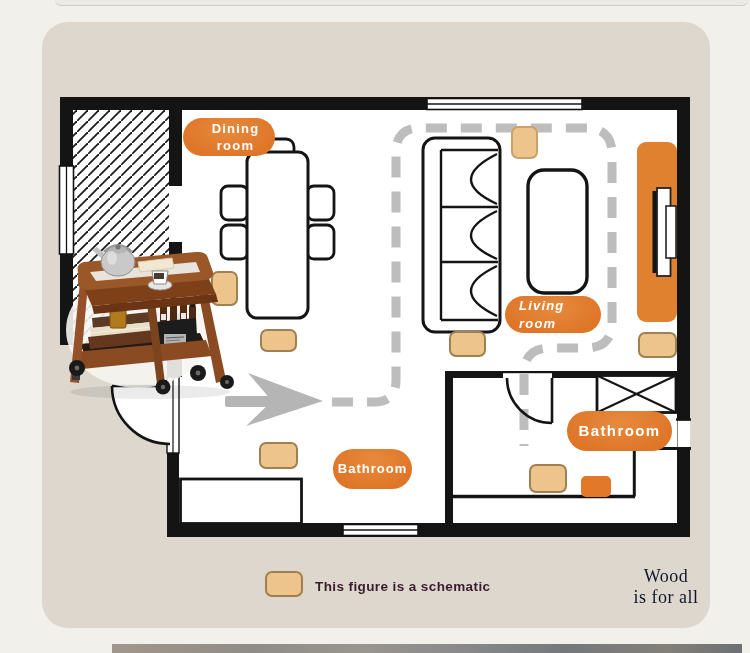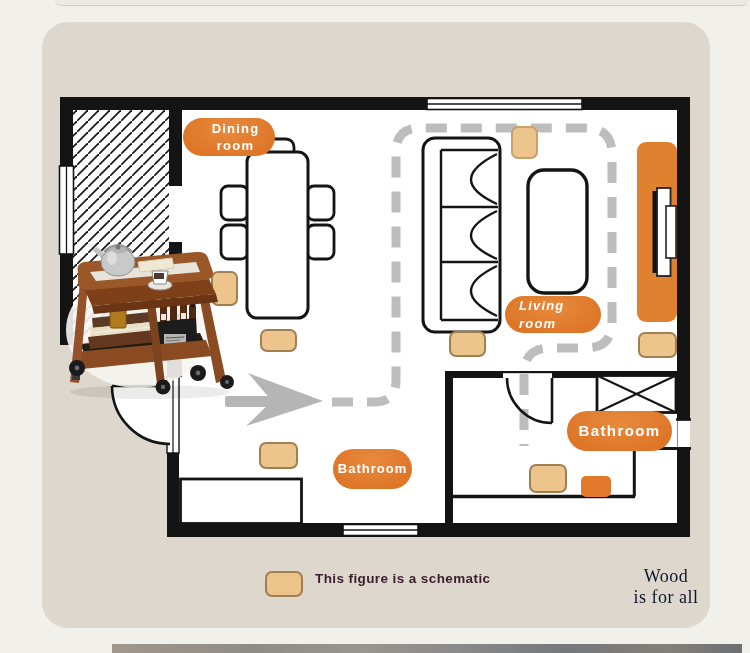--- a/index.html
+++ b/index.html
@@ -28,21 +28,21 @@
     color:#fff;font-weight:bold;border-radius:20px;
     display:flex;flex-direction:column;justify-content:center;
     letter-spacing:1.2px;line-height:1.32;font-size:13px;
   }
   .badge .ln{display:block;}
   #badge-dining{left:183px;top:118px;width:79px;height:38px;padding-left:13px;align-items:center;}
   #badge-living{left:505px;top:296px;width:82px;height:37px;padding-left:14px;font-style:italic;}
   #badge-bathroom{left:567px;top:411px;width:105px;height:40px;text-align:center;font-size:15px;letter-spacing:1.4px;border-radius:22px;}
   #badge-entrance{left:333px;top:449px;width:79px;height:40px;text-align:center;font-size:13px;letter-spacing:1px;border-radius:22px;}
   .legend{
-    position:absolute;left:265px;top:569px;display:flex;align-items:flex-start;
+    position:absolute;left:265px;top:569px;display:flex;align-items:flex-end;
   }
   .legend-swatch{
     width:38px;height:26px;margin-top:2px;
     background:#ecc48c;border:2px solid #a08050;border-radius:7px;
     box-sizing:border-box;
   }
   .legend-text{
     margin-left:12px;
     font-size:13.5px;font-weight:bold;color:#3a1c2e;
     letter-spacing:.4px;line-height:1.5;

